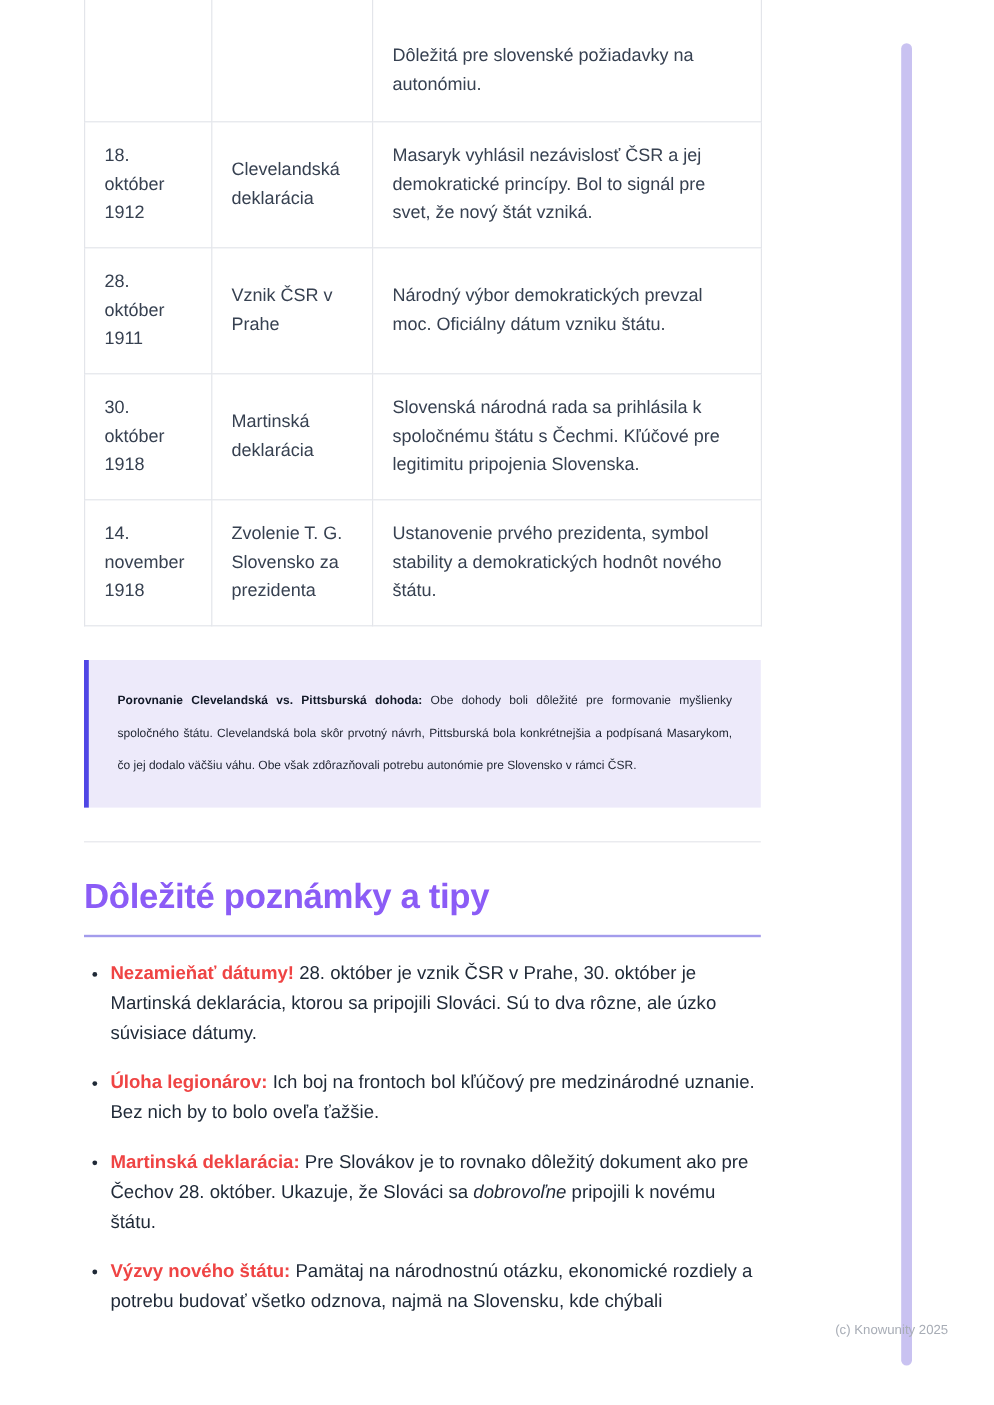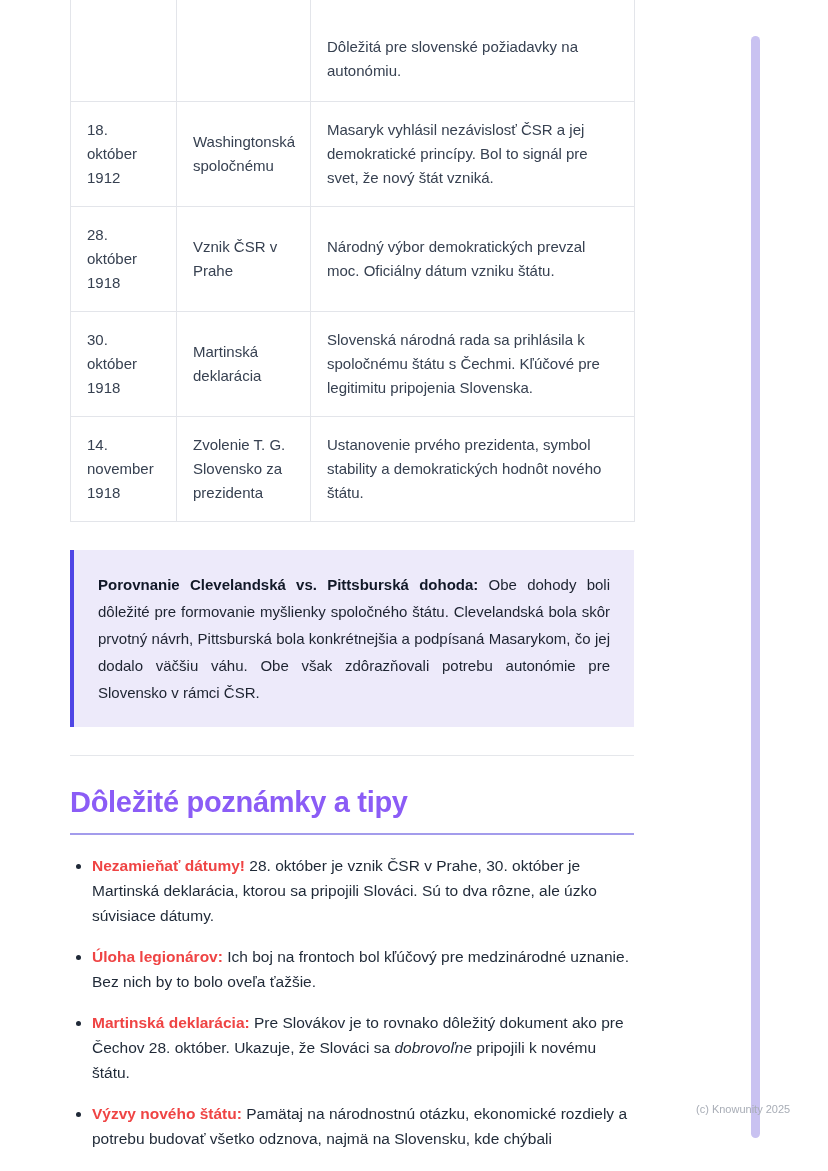--- a/index.html
+++ b/index.html
@@ -45,21 +45,21 @@
     vertical-align:bottom;
     padding-bottom:18px;
   }
 
   
   .callout {
     margin-top:28px;
     background:#edeafa;
     border-left:4px solid #4f46e5;
     padding:21px 24px 21px 24px;
-    font-size:15px;
+    font-size:10px;
     line-height:27px;
     text-align:justify;
     color:#1d2330;
   }
   .callout .b { font-weight:bold; color:#111827; }
 
   
   hr.divider {
     border:none;
     border-top:1px solid #e5e7eb;
@@ -126,25 +126,25 @@
           <col class="c3">
         </colgroup>
       <tbody>
         <tr class="partial-row">
           <td></td>
           <td></td>
           <td>Dôležitá pre slovenské požiadavky na autonómiu.</td>
         </tr>
         <tr>
           <td>18. október 1912</td>
-          <td>Washingtonská spoločnému</td>
+          <td>Clevelandská deklarácia</td>
           <td>Masaryk vyhlásil nezávislosť ČSR a jej demokratické princípy. Bol to signál pre svet, že nový štát vzniká.</td>
         </tr>
         <tr>
-          <td>28. október 1918</td>
+          <td>28. október 1911</td>
           <td>Vznik ČSR v Prahe</td>
           <td>Národný výbor demokratických prevzal moc. Oficiálny dátum vzniku štátu.</td>
         </tr>
         <tr>
           <td>30. október 1918</td>
           <td>Martinská deklarácia</td>
           <td>Slovenská národná rada sa prihlásila k spoločnému štátu s Čechmi. Kľúčové pre legitimitu pripojenia Slovenska.</td>
         </tr>
         <tr>
           <td>14. november 1918</td>

